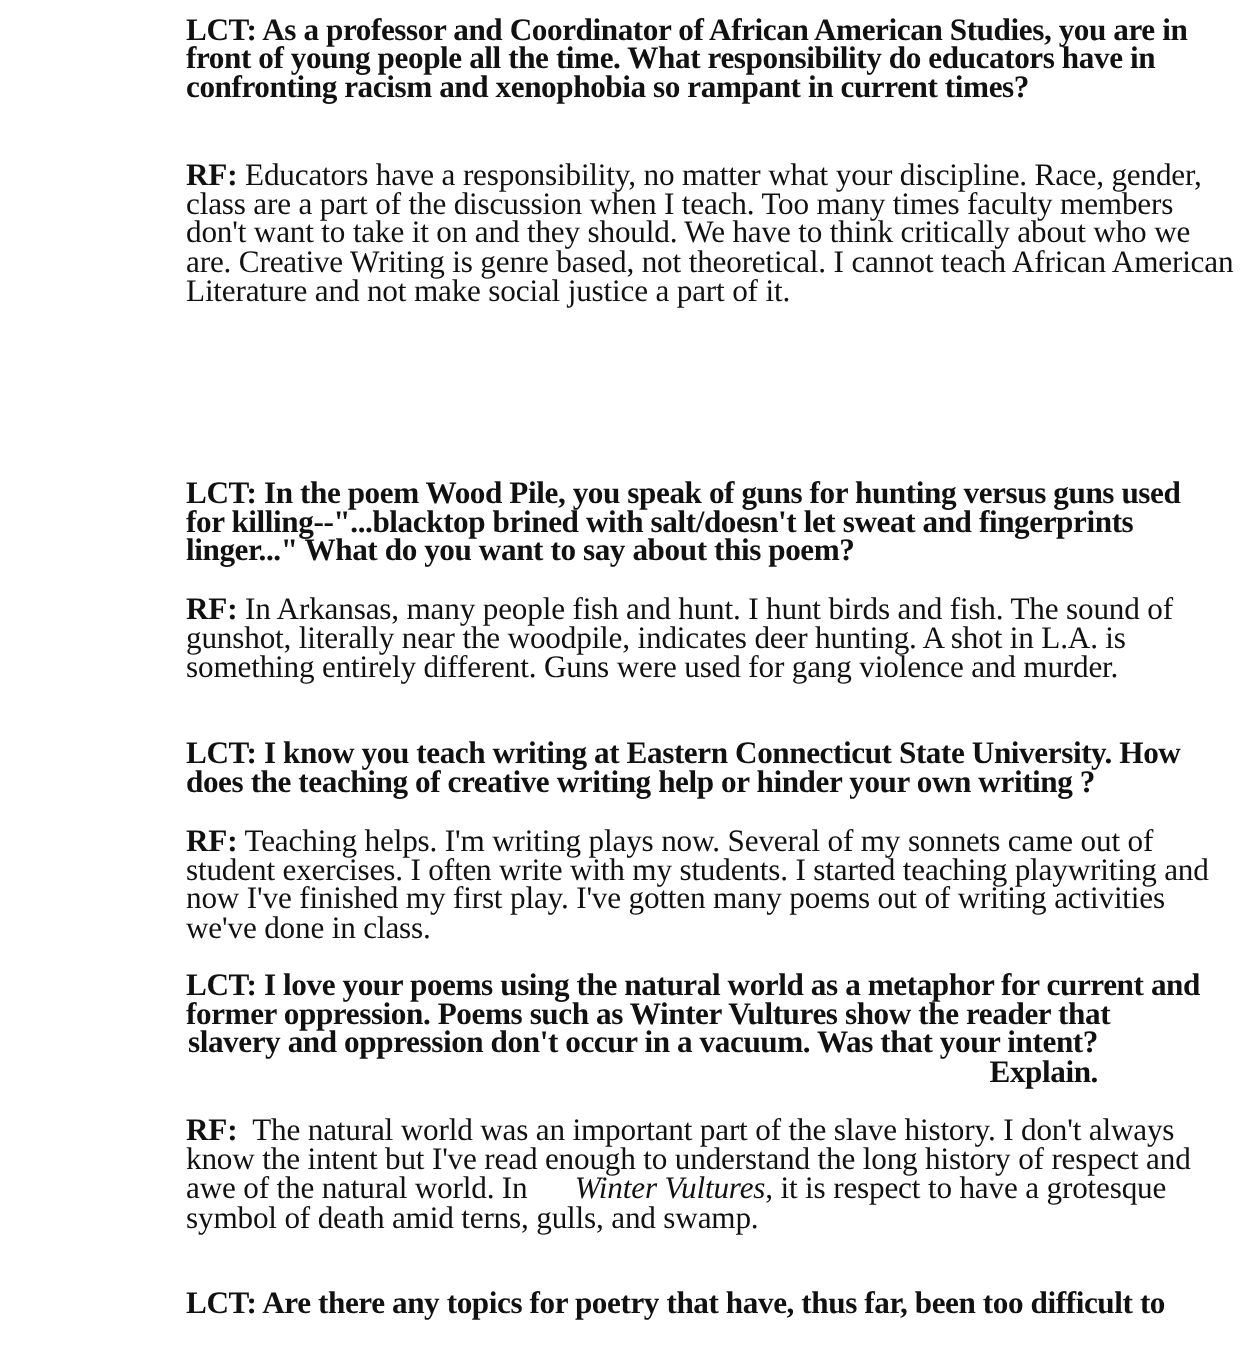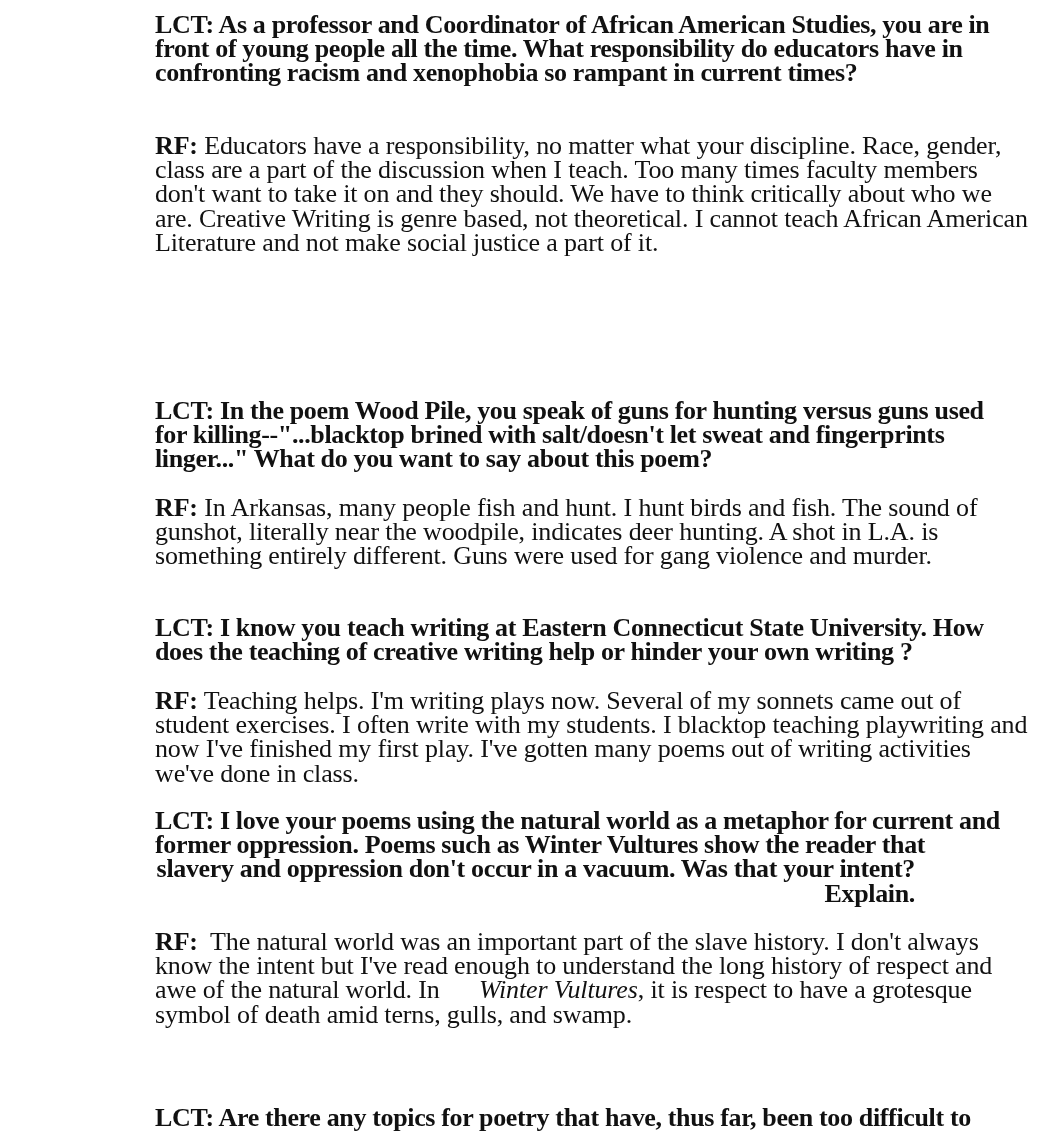--- a/index.html
+++ b/index.html
@@ -77,36 +77,36 @@
     <span class="line">something entirely different. Guns were used for gang violence and murder.</span>
   </div>
 
   <div class="block q" style="top:616px;">
     <span class="line"><span class="speaker">LCT:</span> <span>I know you teach writing at Eastern Connecticut State University. How</span></span>
     <span class="line">does the teaching of creative writing help or hinder your own writing ?</span>
   </div>
 
   <div class="block a" style="top:689px;">
     <span class="line"><span class="speaker">RF:</span><span> Teaching helps. I'm writing plays now. Several of my sonnets came out of</span></span>
-    <span class="line">student exercises. I often write with my students. I blacktop teaching playwriting and</span>
+    <span class="line">student exercises. I often write with my students. I started teaching playwriting and</span>
     <span class="line">now I've finished my first play. I've gotten many poems out of writing activities</span>
     <span class="line">we've done in class.</span>
   </div>
 
   <div class="block q" style="top:809px;text-align:right;">
     <span class="line"><span class="speaker">LCT:</span> <span>I love your poems using the natural world as a metaphor for current and</span></span>
     <span class="line">former oppression. Poems such as Winter Vultures show the reader that</span>
     <span class="line">slavery and oppression don't occur in a vacuum. Was that your intent?</span>
     <span class="line">Explain.</span>
   </div>
 
   <div class="block a" style="top:930px;">
     <span class="line"><span class="speaker">RF:</span><span style="white-space:pre;">  The natural world was an important part of the slave history. I don't always</span></span>
     <span class="line">know the intent but I've read enough to understand the long history of respect and</span>
     <span class="line"><span style="white-space:pre;">awe of the natural world. In </span><span class="ital">Winter Vultures</span><span>, it is respect to have a grotesque</span></span>
     <span class="line">symbol of death amid terns, gulls, and swamp.</span>
   </div>
 
-  <div class="block q" style="top:1074px;margin-top:32px;">
+  <div class="block q" style="top:1074px;">
     <span class="line"><span class="speaker">LCT:</span> <span>Are there any topics for poetry that have, thus far, been too difficult to</span></span>
   </div>
 
 </div>
 
 </body></html>

